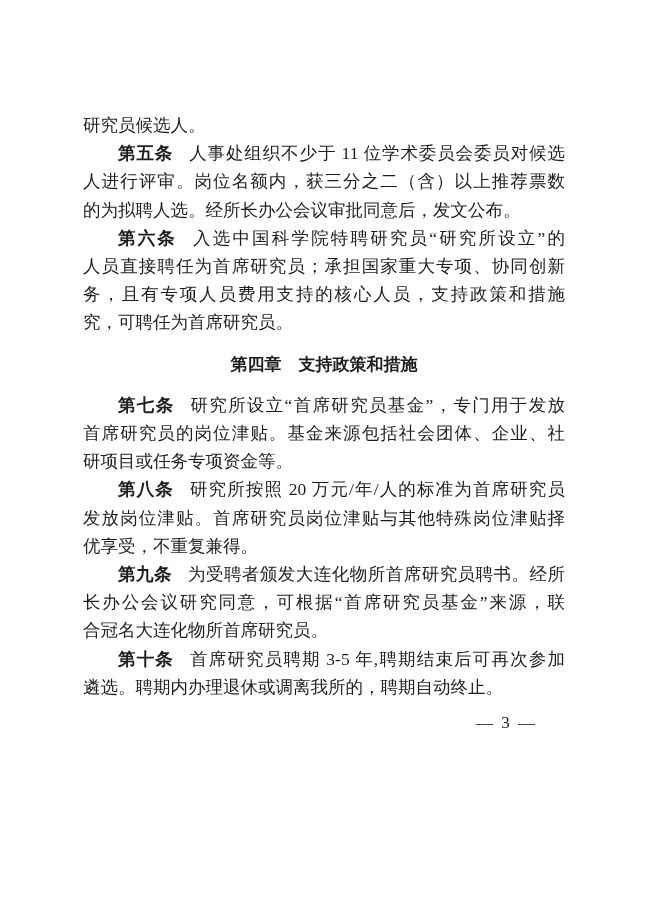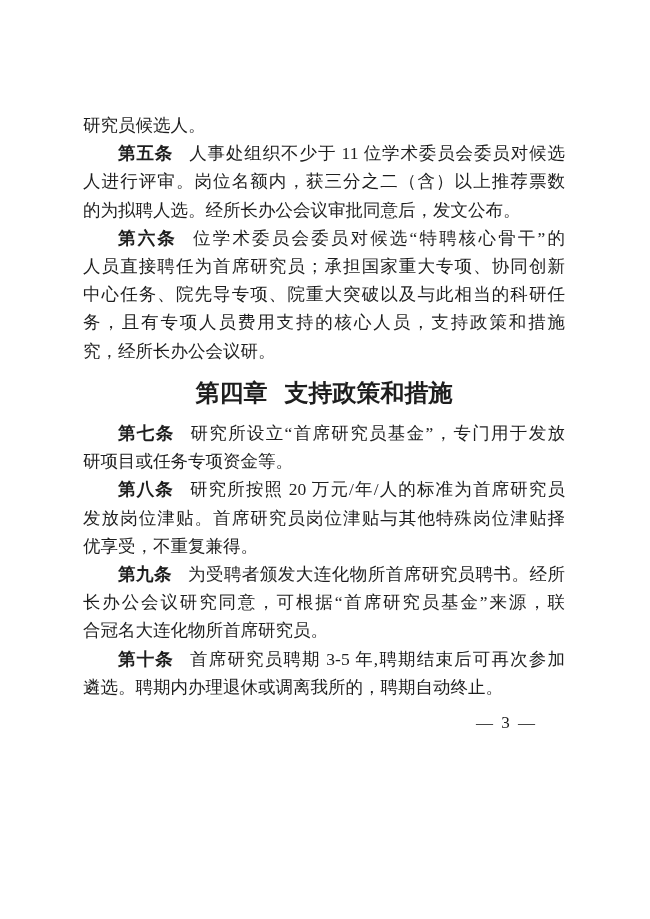--- a/index.html
+++ b/index.html
@@ -27,21 +27,21 @@
   .ind{ text-indent:35px; }
   .label{
     font-weight:bold;
     font-family:"Liberation Sans","DejaVu Sans",sans-serif;
     margin-right:16px;
   }
   .chapter{
     text-align:center;
     font-weight:bold;
     font-family:"Liberation Sans","DejaVu Sans",sans-serif;
-    font-size:24px;
+    font-size:17px;
     line-height:28.2px;
     margin:14px 0 12px 0;
   }
   .chapter .ch-label{ margin-right:17px; }
   .pagenum{
     margin-top:8px;
     text-align:right;
     padding-right:28px;
     font-size:17px;
     line-height:28.2px;
@@ -55,34 +55,34 @@
 
   <div class="ln">研究员候选人。</div>
 
   <div class="ln fj ind">
     <span class="label">第五条</span><span>人事处组织不少于 11 位学术委员会委员对候选</span>
   </div>
   <div class="ln fj">人进行评审。岗位名额内，获三分之二（含）以上推荐票数</div>
   <div class="ln">的为拟聘人选。经所长办公会议审批同意后，发文公布。</div>
 
   <div class="ln fj ind">
-    <span class="label">第六条</span><span>位学术委员会委员对候选“特聘核心骨干”的</span>
+    <span class="label">第六条</span><span>入选中国科学院特聘研究员“研究所设立”的</span>
   </div>
   <div class="ln fj">人员直接聘任为首席研究员；承担国家重大专项、协同创新</div>
-  <div class="ln fj">中心任务、院先导专项、院重大突破以及与此相当的科研任</div>
   <div class="ln fj">务，且有专项人员费用支持的核心人员，支持政策和措施</div>
-  <div class="ln">究，经所长办公会议研。</div>
+  <div class="ln">究，可聘任为首席研究员。</div>
 
   <div class="chapter">
     <span class="ch-label">第四章</span><span>支持政策和措施</span>
   </div>
 
   <div class="ln fj ind">
     <span class="label">第七条</span><span>研究所设立“首席研究员基金”，专门用于发放</span>
   </div>
+  <div class="ln fj">首席研究员的岗位津贴。基金来源包括社会团体、企业、社</div>
   <div class="ln">研项目或任务专项资金等。</div>
 
   <div class="ln fj ind">
     <span class="label">第八条</span><span>研究所按照 20 万元/年/人的标准为首席研究员</span>
   </div>
   <div class="ln fj">发放岗位津贴。首席研究员岗位津贴与其他特殊岗位津贴择</div>
   <div class="ln">优享受，不重复兼得。</div>
 
   <div class="ln fj ind">
     <span class="label">第九条</span><span>为受聘者颁发大连化物所首席研究员聘书。经所</span>

